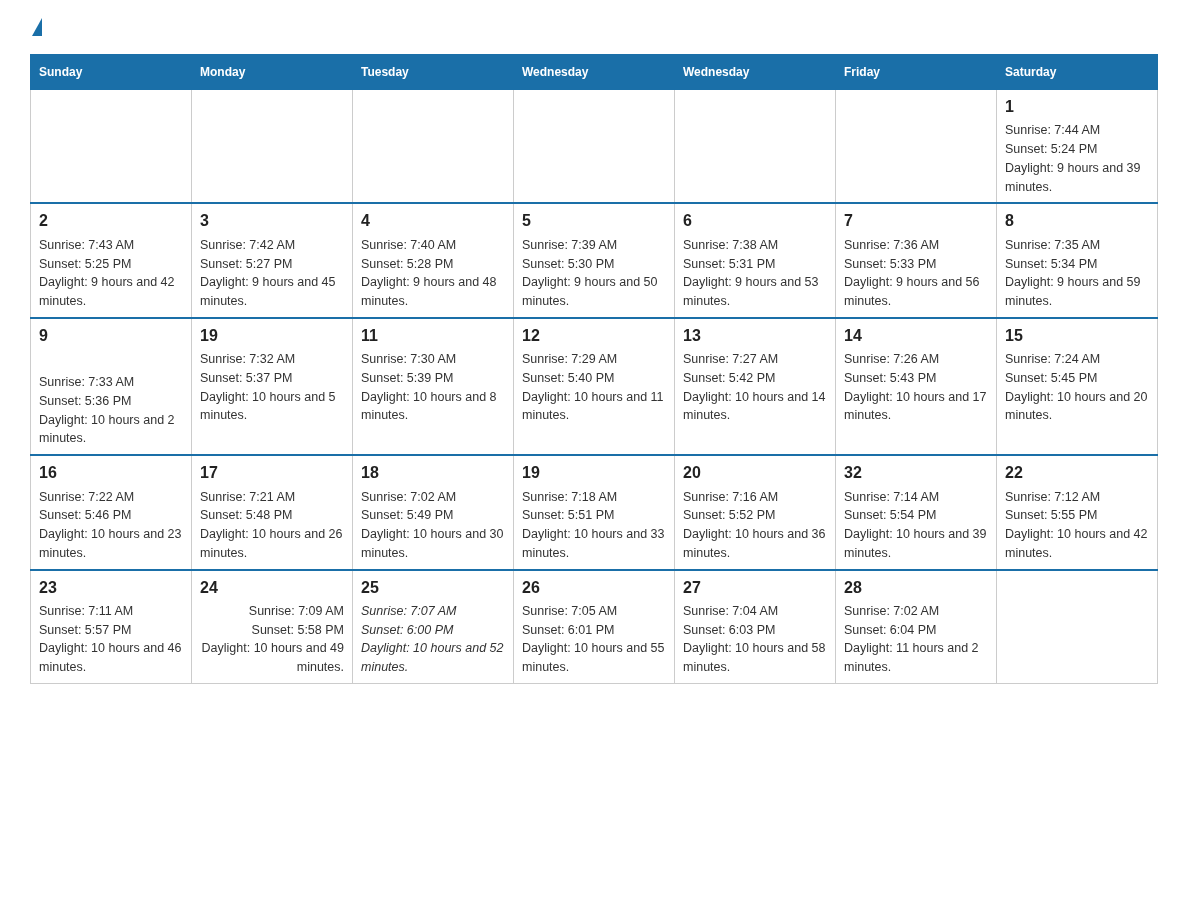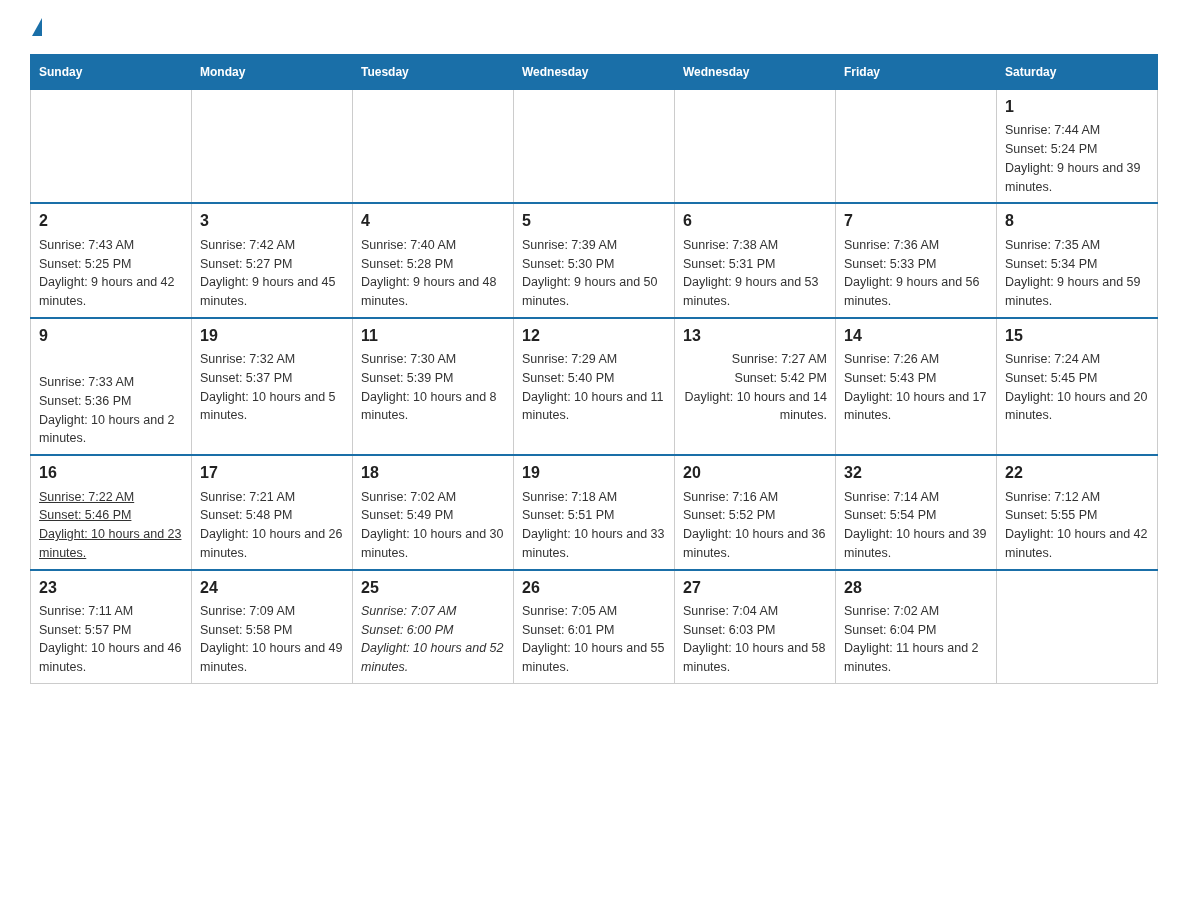--- a/index.html
+++ b/index.html
@@ -213,41 +213,41 @@
 Daylight: 10 hours and 8 minutes.</div>
         </td>
         <td>
           <span class="day-number">12</span>
           <div class="day-info" style="white-space: pre-line;">Sunrise: 7:29 AM
 Sunset: 5:40 PM
 Daylight: 10 hours and 11 minutes.</div>
         </td>
         <td>
           <span class="day-number">13</span>
-          <div class="day-info" style="white-space: pre-line; text-align: right;">Sunrise: 7:27 AM
+          <div class="day-info" style="white-space: pre-line;">Sunrise: 7:27 AM
 Sunset: 5:42 PM
 Daylight: 10 hours and 14 minutes.</div>
         </td>
         <td>
           <span class="day-number">14</span>
           <div class="day-info" style="white-space: pre-line;">Sunrise: 7:26 AM
 Sunset: 5:43 PM
 Daylight: 10 hours and 17 minutes.</div>
         </td>
         <td>
           <span class="day-number">15</span>
           <div class="day-info" style="white-space: pre-line;">Sunrise: 7:24 AM
 Sunset: 5:45 PM
 Daylight: 10 hours and 20 minutes.</div>
         </td>
       </tr>
       <tr>
         <td>
           <span class="day-number">16</span>
-          <div class="day-info" style="white-space: pre-line; text-decoration: underline;">Sunrise: 7:22 AM
+          <div class="day-info" style="white-space: pre-line;">Sunrise: 7:22 AM
 Sunset: 5:46 PM
 Daylight: 10 hours and 23 minutes.</div>
         </td>
         <td>
           <span class="day-number">17</span>
           <div class="day-info" style="white-space: pre-line;">Sunrise: 7:21 AM
 Sunset: 5:48 PM
 Daylight: 10 hours and 26 minutes.</div>
         </td>
         <td>
@@ -283,21 +283,21 @@
       </tr>
       <tr>
         <td>
           <span class="day-number">23</span>
           <div class="day-info" style="white-space: pre-line;">Sunrise: 7:11 AM
 Sunset: 5:57 PM
 Daylight: 10 hours and 46 minutes.</div>
         </td>
         <td>
           <span class="day-number">24</span>
-          <div class="day-info" style="white-space: pre-line;">Sunrise: 7:09 AM
+          <div class="day-info" style="white-space: pre-line; text-align: right;">Sunrise: 7:09 AM
 Sunset: 5:58 PM
 Daylight: 10 hours and 49 minutes.</div>
         </td>
         <td>
           <span class="day-number">25</span>
           <div class="day-info" style="white-space: pre-line; font-style: italic;">Sunrise: 7:07 AM
 Sunset: 6:00 PM
 Daylight: 10 hours and 52 minutes.</div>
         </td>
         <td>

